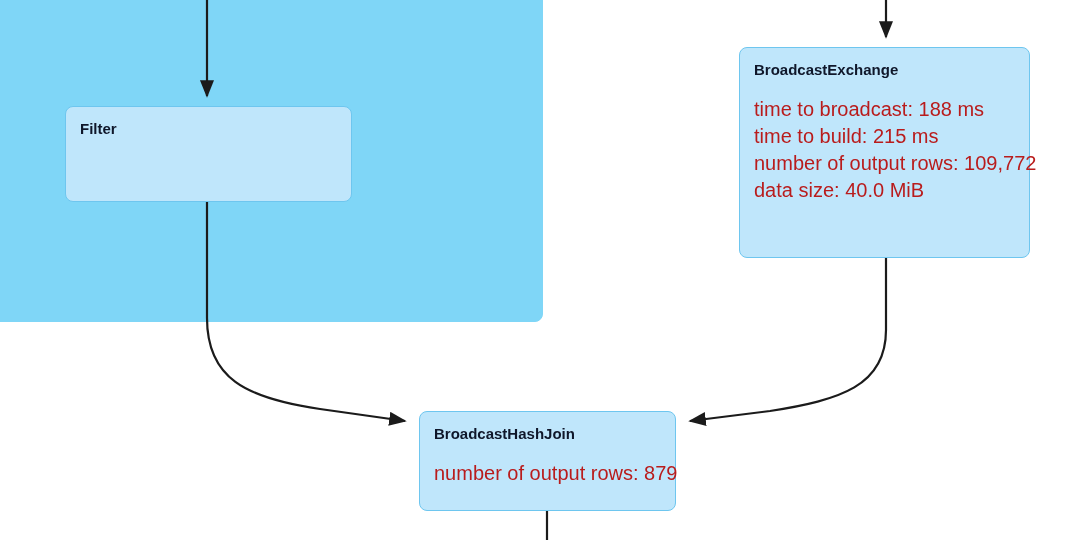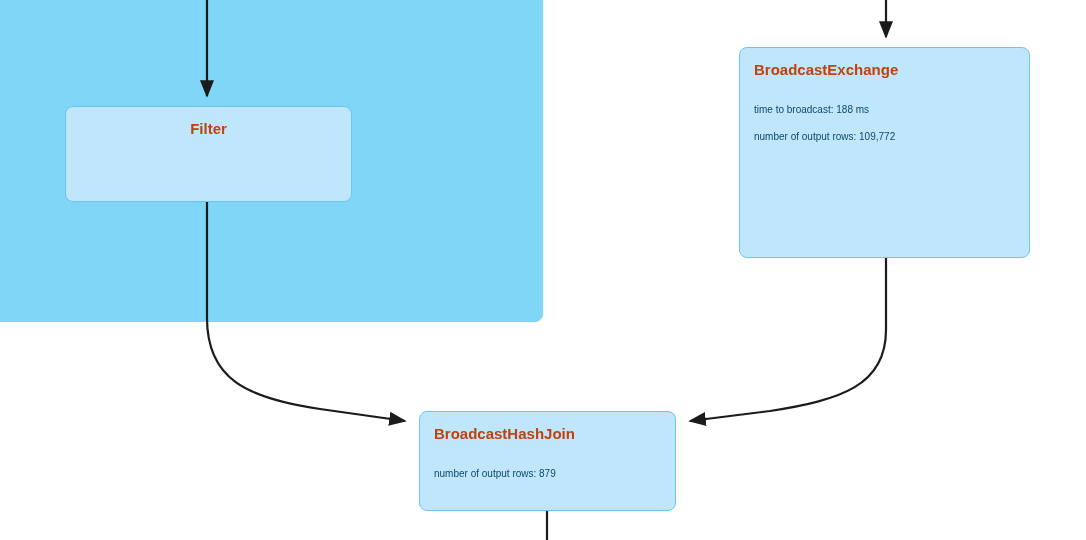--- a/index.html
+++ b/index.html
@@ -33,36 +33,36 @@
     position: absolute;
     background: #bfe6fb;
     border: 1px solid #6ec6ef;
     border-radius: 8px;
     box-sizing: border-box;
     padding: 12px 14px 14px 14px;
   }
   .node-title {
     font-size: 15px;
     font-weight: bold;
-    color: #c2410c;
+    color: #0f172a;
     line-height: 20px;
     margin-bottom: 16px;
     white-space: nowrap;
   }
   .node-metrics {
-    font-size: 10px;
-    color: #0c4a6e;
+    font-size: 20px;
+    color: #b91c1c;
     line-height: 27px;
     white-space: nowrap;
   }
   .metric-line {
     white-space: nowrap;
   }
   #node-filter { left: 65px; top: 106px; width: 287px; height: 96px; }
-  #node-filter .node-title { margin-bottom: 14px; text-align: center; }
+  #node-filter .node-title { margin-bottom: 14px; }
   #node-broadcastexchange { left: 739px; top: 47px; width: 291px; height: 211px; }
   #node-broadcasthashjoin { left: 419px; top: 411px; width: 257px; height: 100px; }
   #cluster-left { left: -200px; top: -120px; width: 741px; height: 440px; }
 </style>
 </head>
 <body>
 
 <div id="canvas">
 
   <div class="cluster" id="cluster-left"></div>
@@ -86,21 +86,23 @@
   </svg>
 
   <div class="node" id="node-filter">
     <div class="node-title">Filter</div>
   </div>
 
   <div class="node" id="node-broadcastexchange">
     <div class="node-title">BroadcastExchange</div>
     <div class="node-metrics">
       <div class="metric-line">time to broadcast: 188 ms</div>
+      <div class="metric-line">time to build: 215 ms</div>
       <div class="metric-line">number of output rows: 109,772</div>
+      <div class="metric-line">data size: 40.0 MiB</div>
     </div>
   </div>
 
   <div class="node" id="node-broadcasthashjoin">
     <div class="node-title">BroadcastHashJoin</div>
     <div class="node-metrics">
       <div class="metric-line">number of output rows: 879</div>
     </div>
   </div>
 

